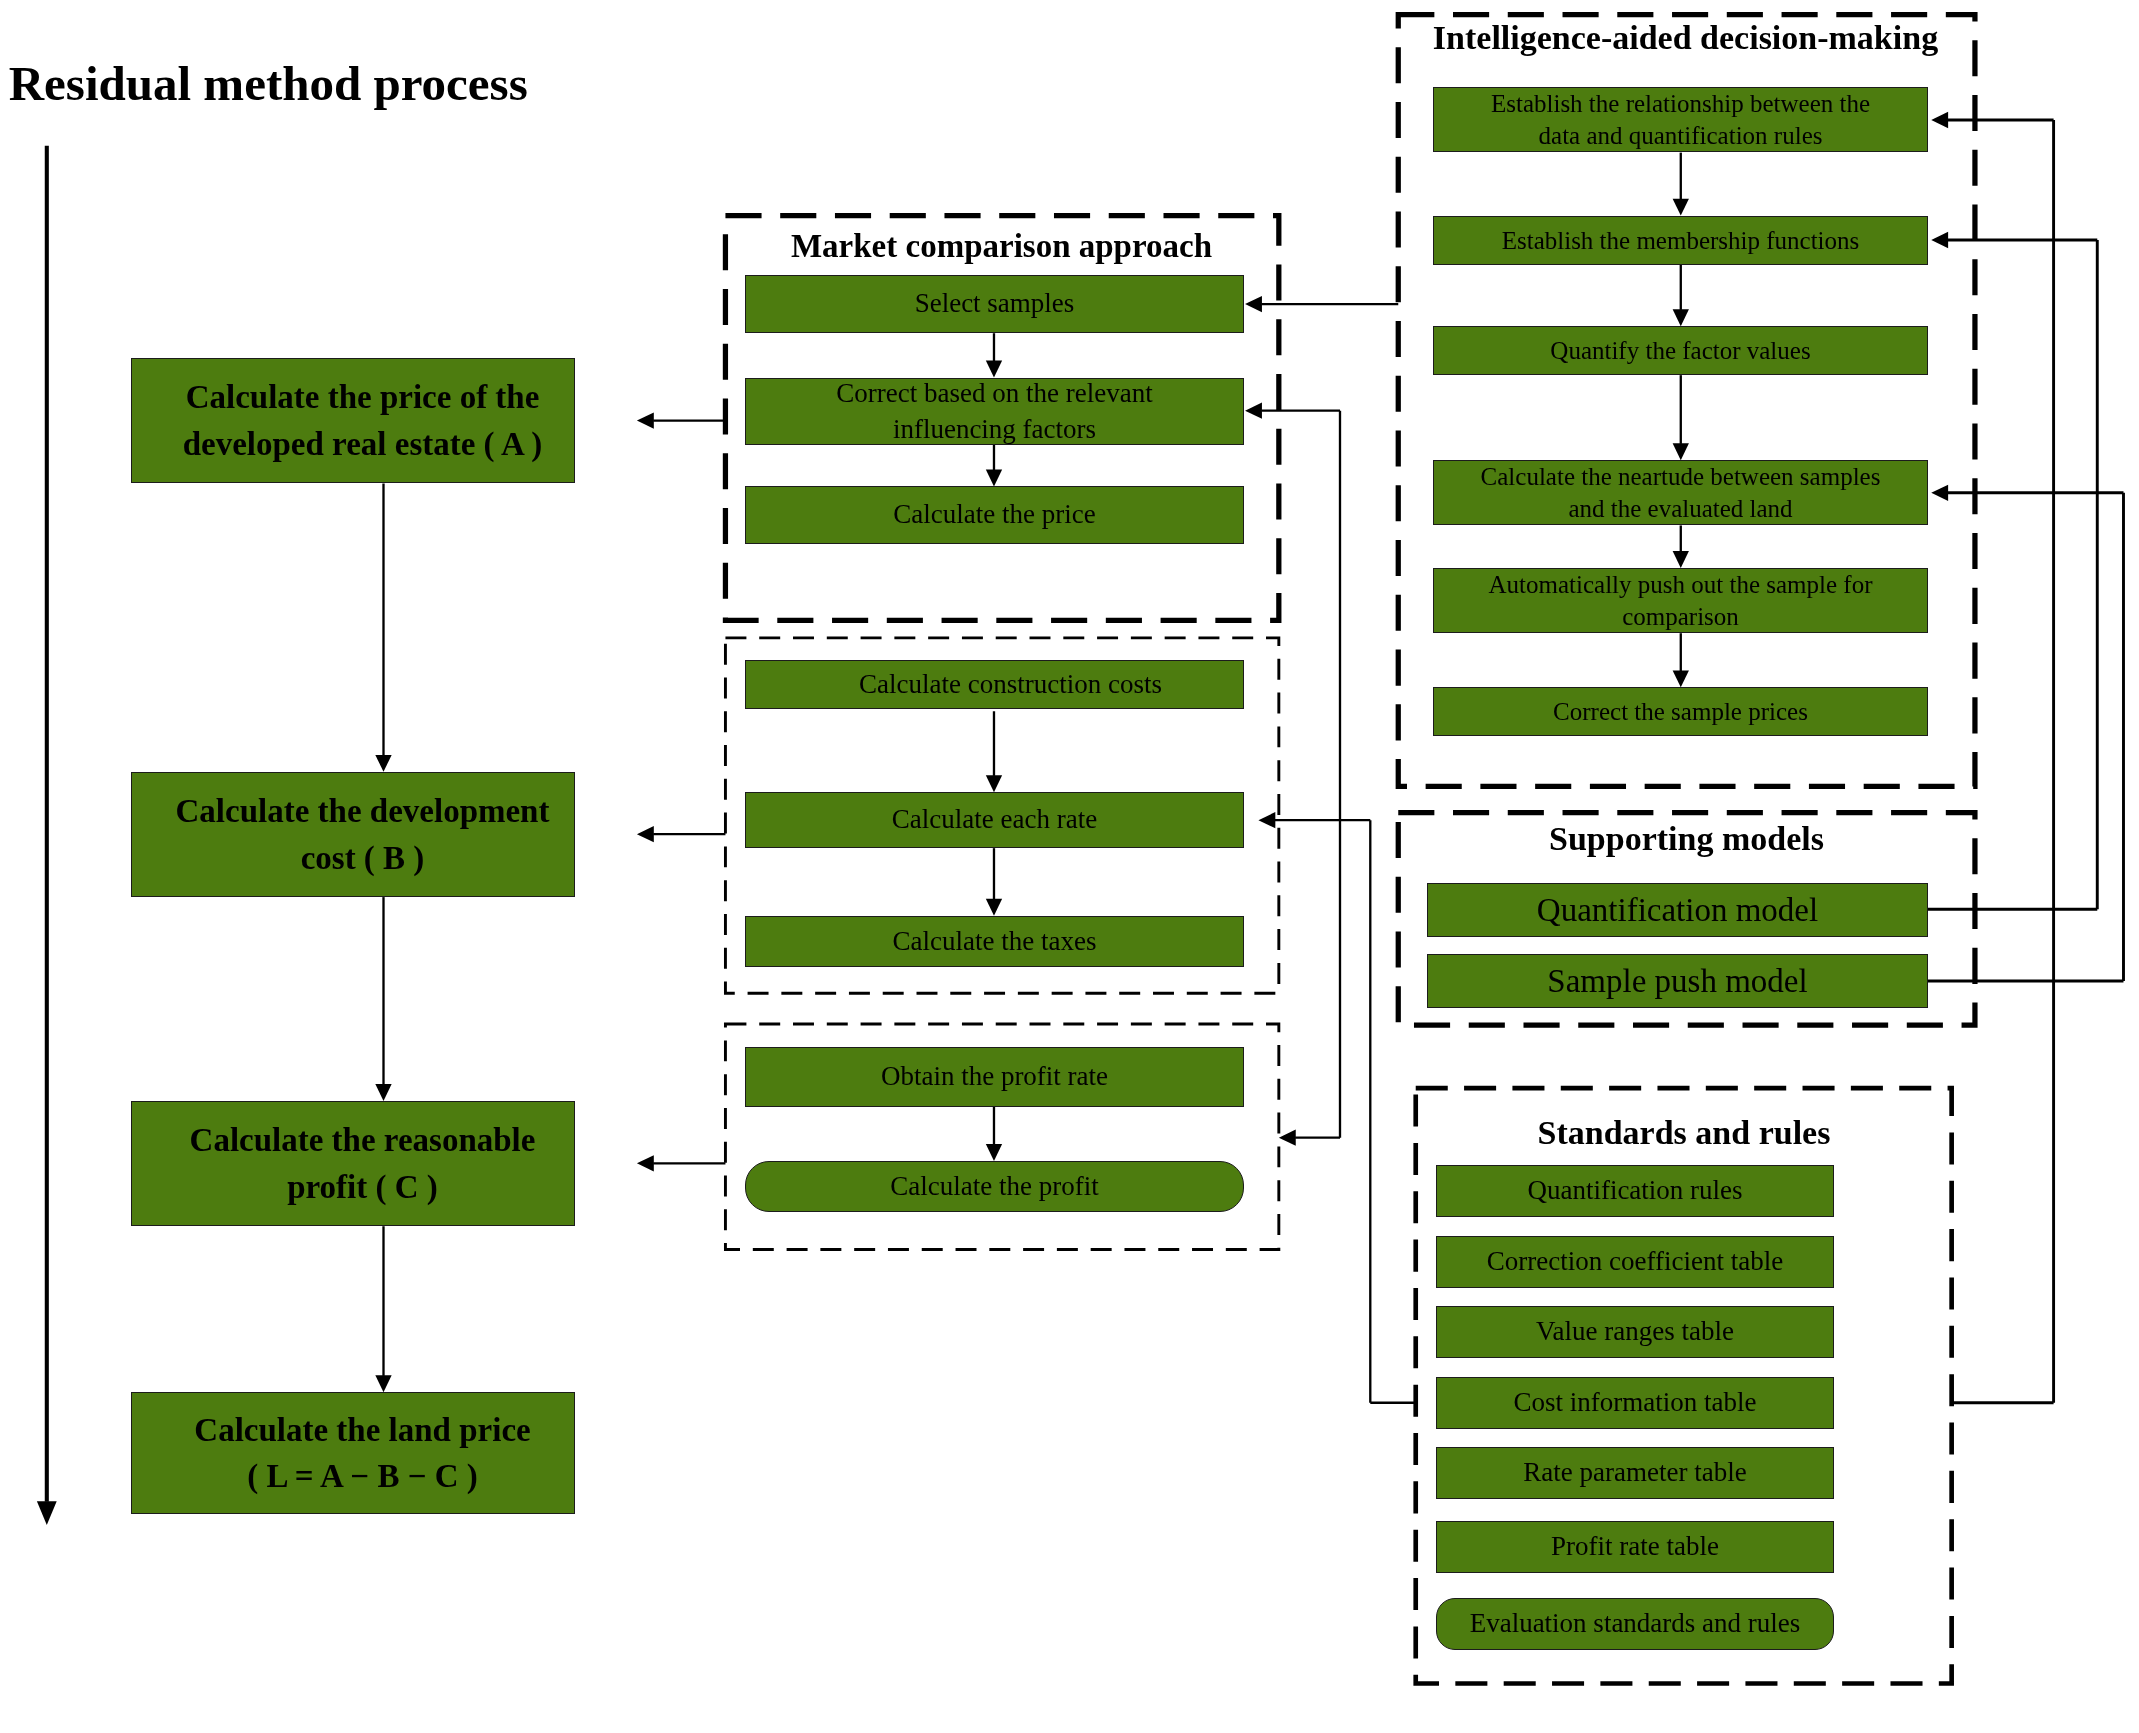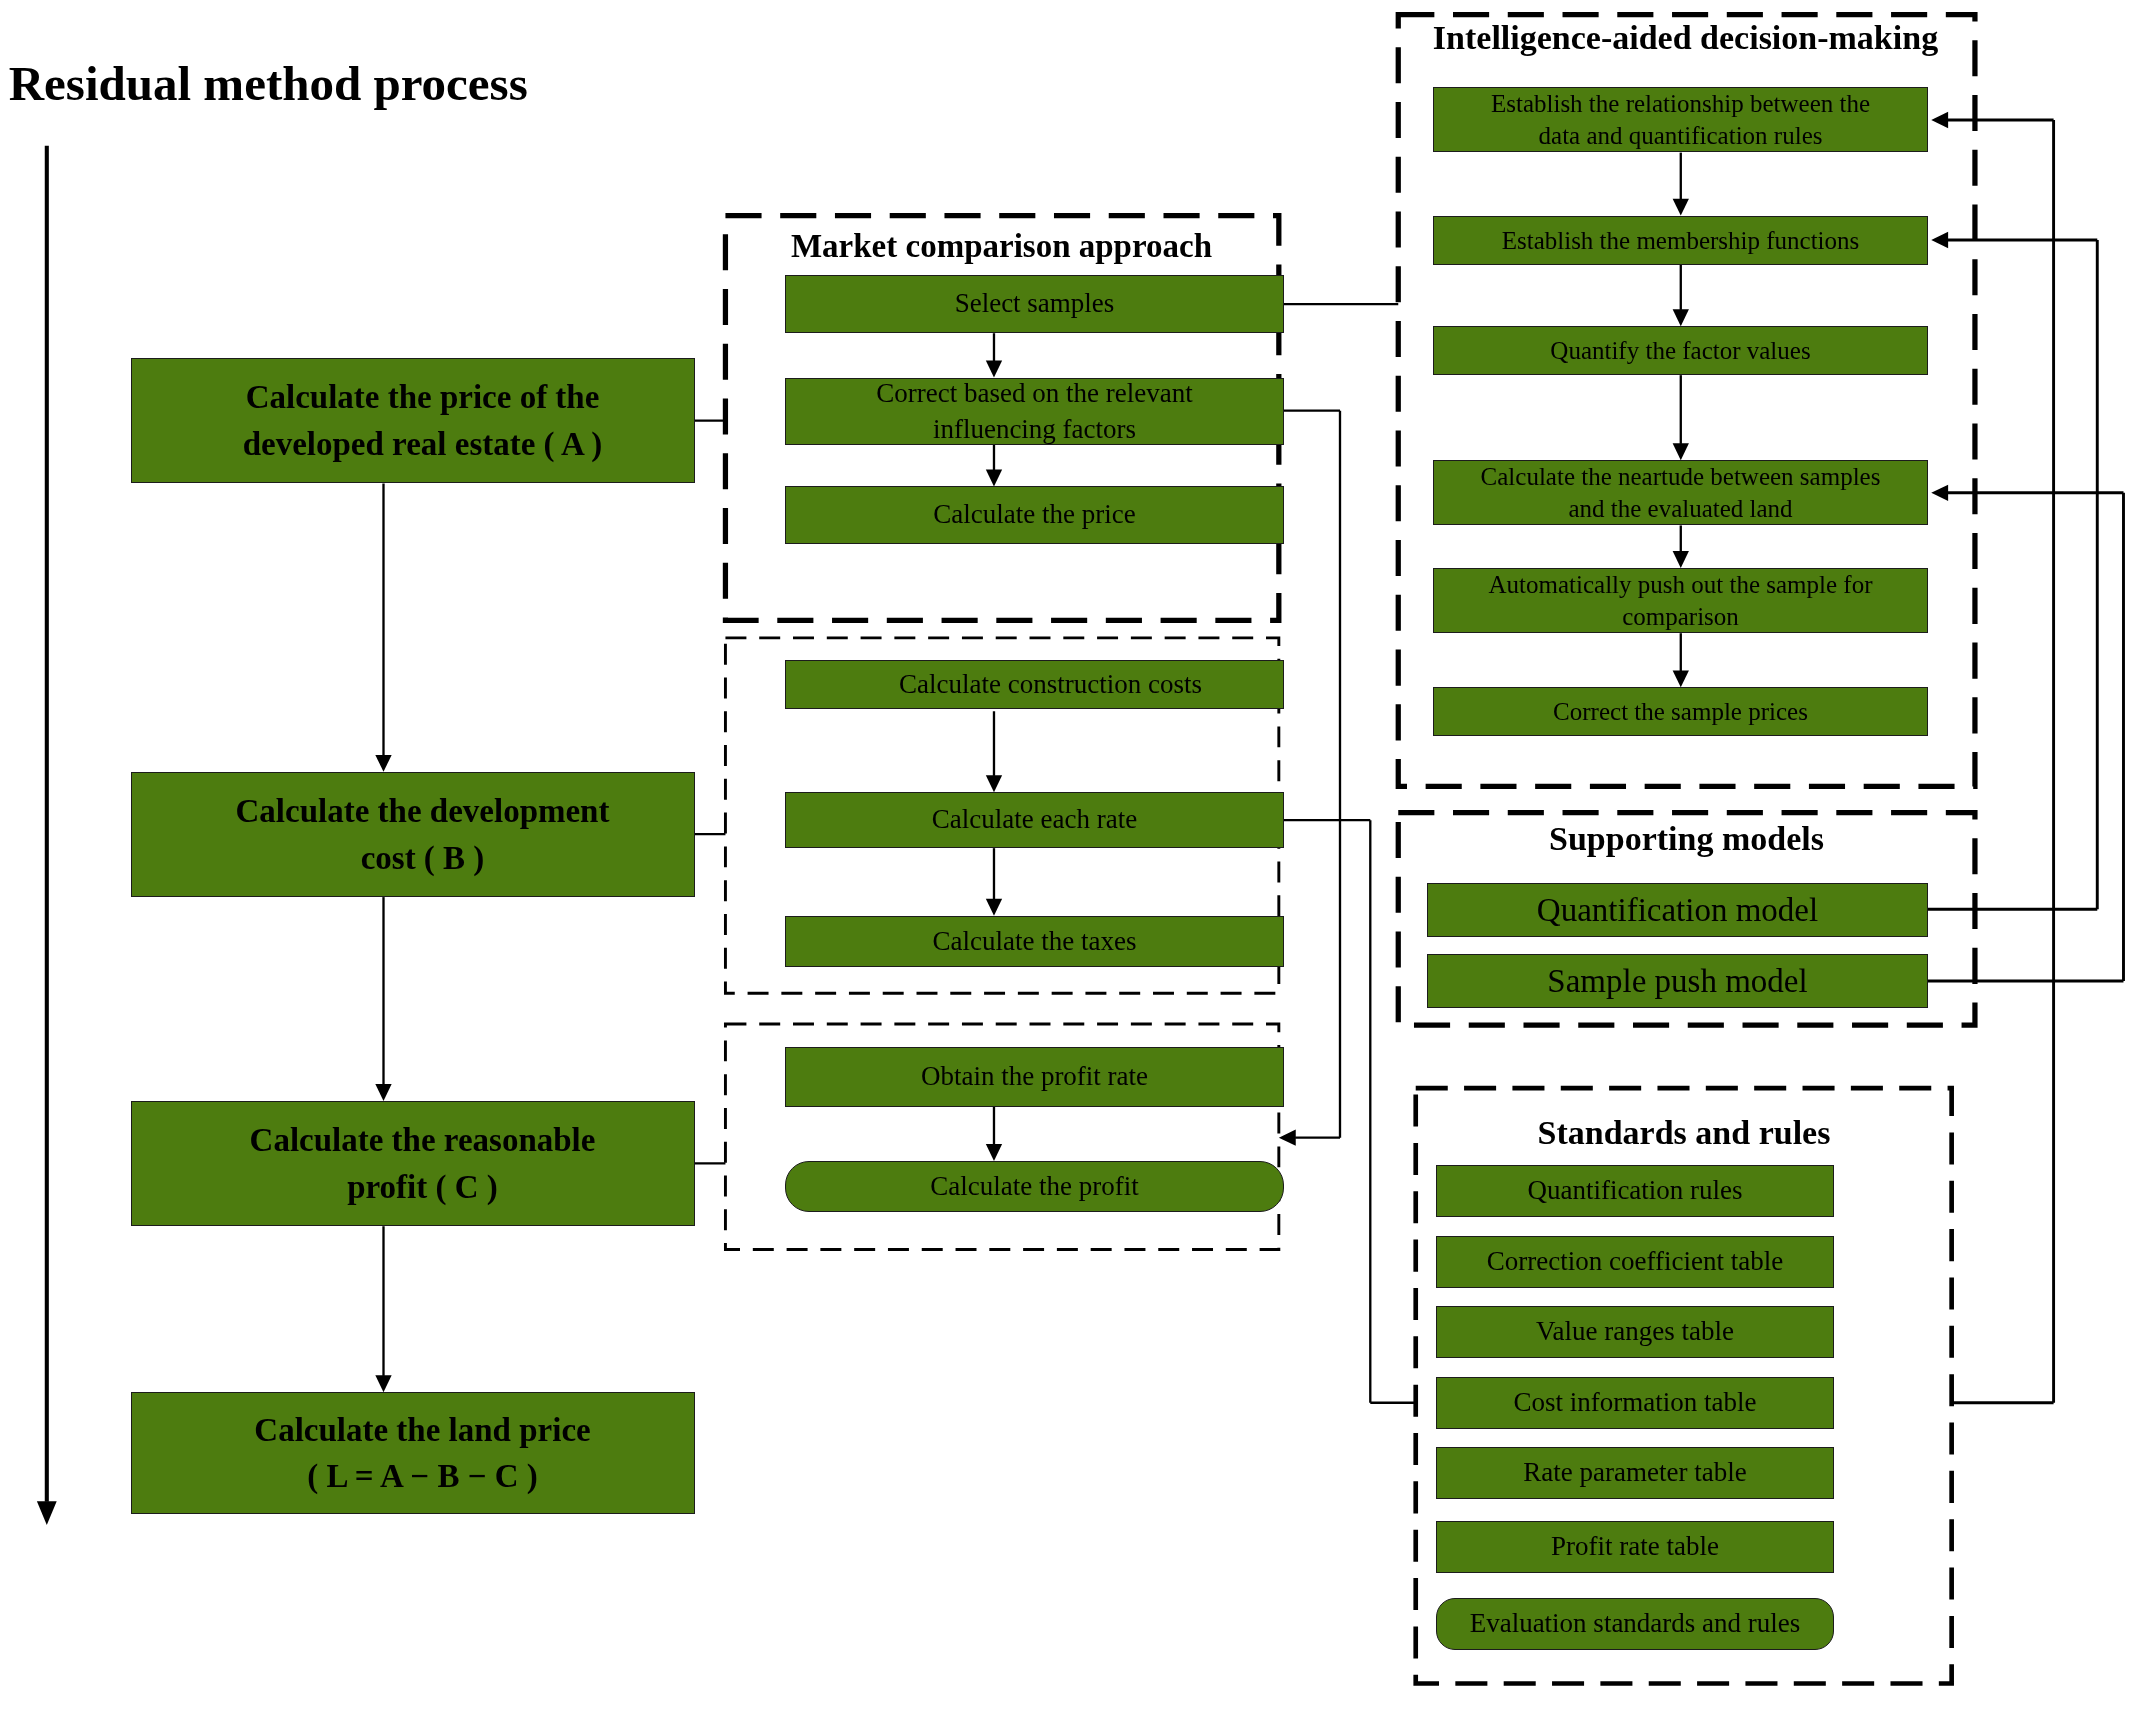--- a/index.html
+++ b/index.html
@@ -2,22 +2,22 @@
 <html style="font-size:9.3px"><head>
 <meta charset="utf-8">
 <style>
   html,body{margin:0;padding:0;background:#ffffff;}
   #canvas{position:relative;width:2140px;height:1733px;background:#ffffff;overflow:hidden;
           font-family:"Liberation Serif", serif;color:#000;}
   svg.overlay{position:absolute;left:0;top:0;pointer-events:none;}
   .box{position:absolute;background:#4d7c0f;border:1.7px solid #1c1c1c;box-sizing:border-box;
        display:flex;flex-direction:column;align-items:center;justify-content:center;
        text-align:center;line-height:1.3;}
-  .lbox{left:131px;width:564px;height:125px;font-size:33px;font-weight:bold;line-height:1.4;padding-left:19px;}
-  .mbox{left:745px;width:499px;font-size:27px;margin-left:40px;}
+  .lbox{left:131px;width:444px;height:125px;font-size:33px;font-weight:bold;line-height:1.4;padding-left:19px;}
+  .mbox{left:745px;width:499px;font-size:27px;}
   .rbox{left:1433px;width:495px;font-size:25px;line-height:1.28;}
   .smbox{left:1427px;width:501px;font-size:33px;}
   .stbox{left:1436px;width:398px;height:52px;font-size:27px;}
   .gtitle{position:absolute;font-weight:bold;text-align:center;white-space:nowrap;}
   .pagetitle{position:absolute;left:8.7px;top:55px;font-size:49px;font-weight:bold;white-space:nowrap;}
 </style>
 </head>
 <body>
 
 <div id="canvas">

